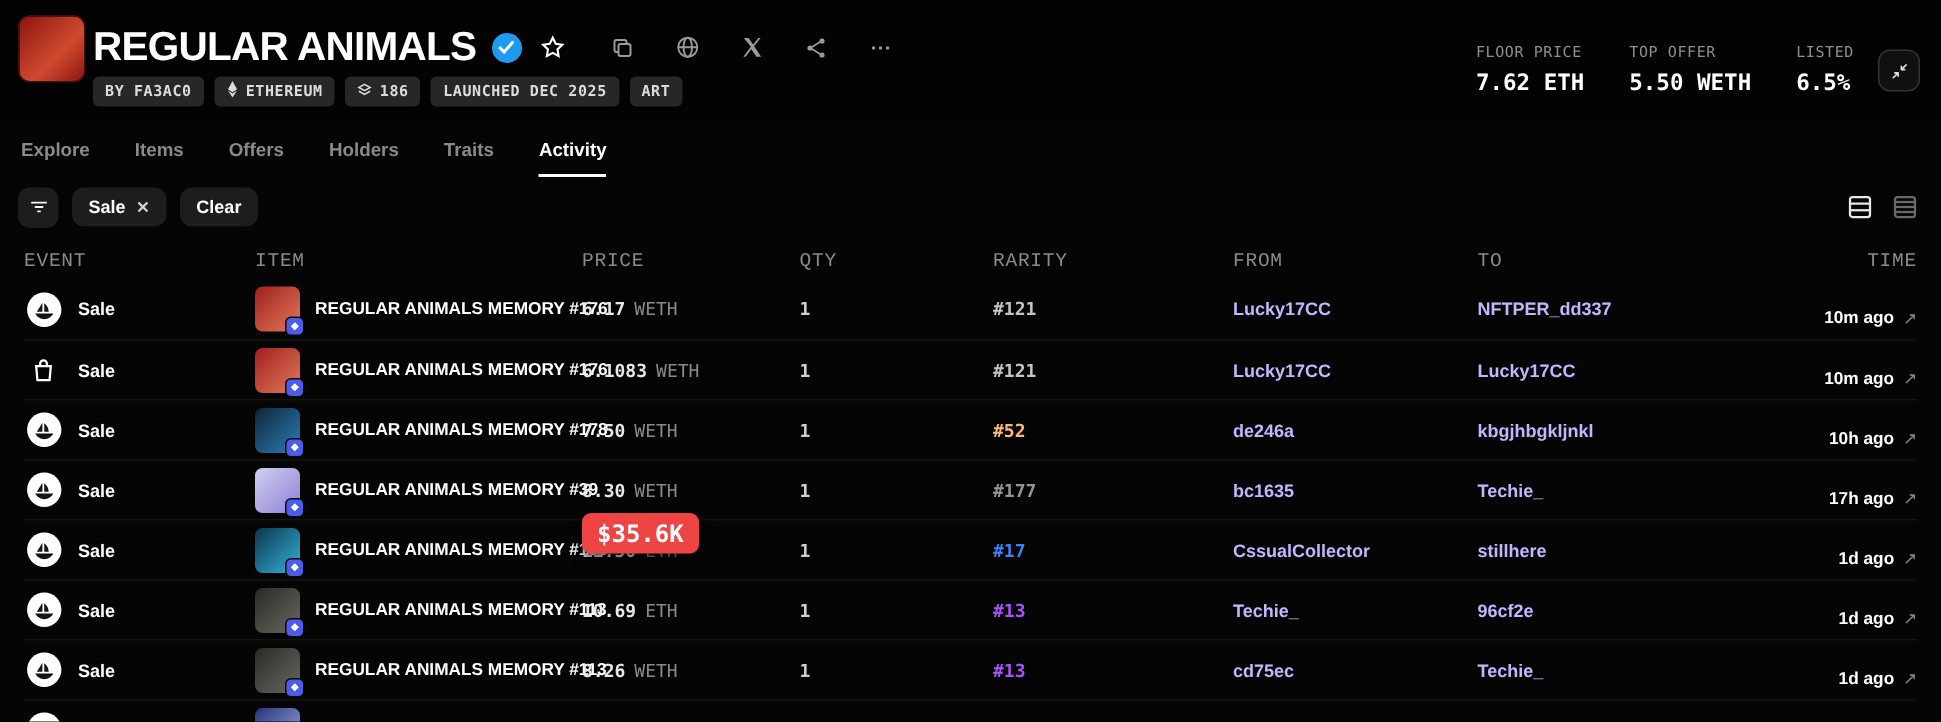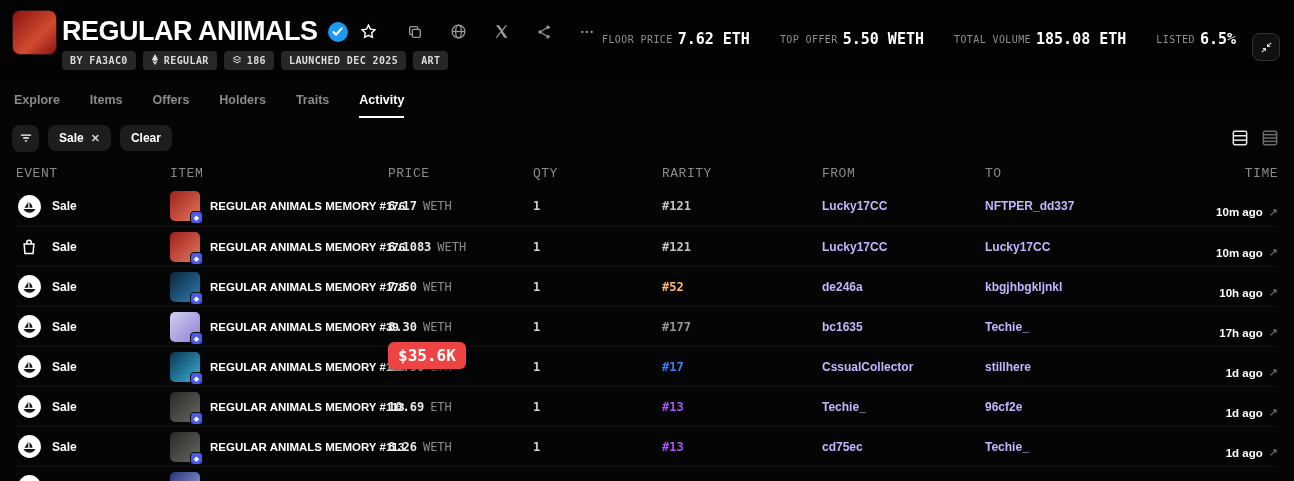--- a/index.html
+++ b/index.html
@@ -11,21 +11,21 @@
   .avatar { position:absolute; left:12px; top:10px; width:45px; height:45px; border-radius:8px; border:1px solid #3a1410; }
   .title-row { position:absolute; left:62px; top:16px; display:flex; align-items:center; gap:10px; }
   .coll-title { color:#fff; font-weight:bold; font-size:27px; letter-spacing:-0.5px; white-space:nowrap; }
   .vbadge { width:20px; height:20px; border-radius:50%; background:var(--verified-blue,#1d9bf0); display:flex; align-items:center; justify-content:center; }
   .star-btn { margin-left:2px; display:flex; align-items:center; cursor:pointer; }
   .hdr-icons { display:flex; align-items:center; gap:27px; margin-left:20px; }
   .hdr-icons .hic { color:#9a9a9a; display:flex; align-items:center; cursor:pointer; }
   .badge-row { position:absolute; left:62px; top:51px; display:flex; gap:7px; }
   .chip { background:#272727; border-radius:4px; padding:3px 8px; color:#dcdcdc; font-size:10px; font-weight:bold; letter-spacing:0.4px; display:flex; align-items:center; gap:5px; white-space:nowrap; }
   .stats { position:absolute; right:58px; top:30px; display:flex; gap:30px; }
-  .stat { display:flex; flex-direction:row; align-items:center; gap:5px; }
+  .stat { display:flex; flex-direction:column; align-items:flex-start; gap:5px; }
   .stat-label { color:#8f8f8f; font-size:10px; letter-spacing:0.4px; white-space:nowrap; }
   .stat-value { color:#fff; font-size:15px; font-weight:bold; white-space:nowrap; }
   .collapse-btn { position:absolute; right:14px; top:33px; width:28px; height:28px; border-radius:8px; background:#101010; border:1px solid #333; display:flex; align-items:center; justify-content:center; cursor:pointer; }
 
   
   .tabbar { display:flex; gap:30px; padding:0 14px; height:32px; align-items:flex-end; margin-top:6px; }
   .tab { color:#8a8a8a; font-size:12.5px; font-weight:bold; padding-bottom:9px; cursor:pointer; border-bottom:2px solid transparent; }
   .tab.active { color:#fff; border-bottom:2px solid #fff; }
 
   
@@ -119,21 +119,21 @@
 
   <div class="badge-row mono">
     <span class="chip">
         <span>BY FA3AC0</span>
       </span>
     <span class="chip">
       <span><svg width="8" height="11" viewBox="0 0 12 20" fill="#dcdcdc">
             <path d="M6 0 L11.5 10 L6 13.5 L0.5 10 Z"></path>
             <path d="M6 15 L11.5 11.5 L6 20 L0.5 11.5 Z"></path>
           </svg></span>
-      <span>REGULAR</span>
+      <span>ETHEREUM</span>
     </span>
     <span class="chip">
       <span><svg width="10" height="10" viewBox="0 0 24 24" fill="none" stroke="#dcdcdc" stroke-width="2.4">
             <path d="M12 3 L21 8 L12 13 L3 8 Z"></path>
             <path d="M3 14 L12 19 L21 14"></path>
           </svg></span>
       <span>186</span>
     </span>
     <span class="chip">
         <span>LAUNCHED DEC 2025</span>
@@ -144,24 +144,20 @@
   </div>
 
   <div class="stats mono">
     <div class="stat">
       <span class="stat-label">FLOOR PRICE</span>
       <span class="stat-value">7.62 ETH</span>
     </div>
     <div class="stat">
       <span class="stat-label">TOP OFFER</span>
       <span class="stat-value">5.50 WETH</span>
-    </div>
-    <div class="stat">
-      <span class="stat-label">TOTAL VOLUME</span>
-      <span class="stat-value">185.08 ETH</span>
     </div>
     <div class="stat">
       <span class="stat-label">LISTED</span>
       <span class="stat-value">6.5%</span>
     </div>
   </div>
 
   <div class="collapse-btn">
     <svg width="13" height="13" viewBox="0 0 24 24" fill="none" stroke="#e0e0e0" stroke-width="2" stroke-linecap="round">
         <path d="M14 10 L20 4 M14 10 h4 M14 10 v-4"></path>

